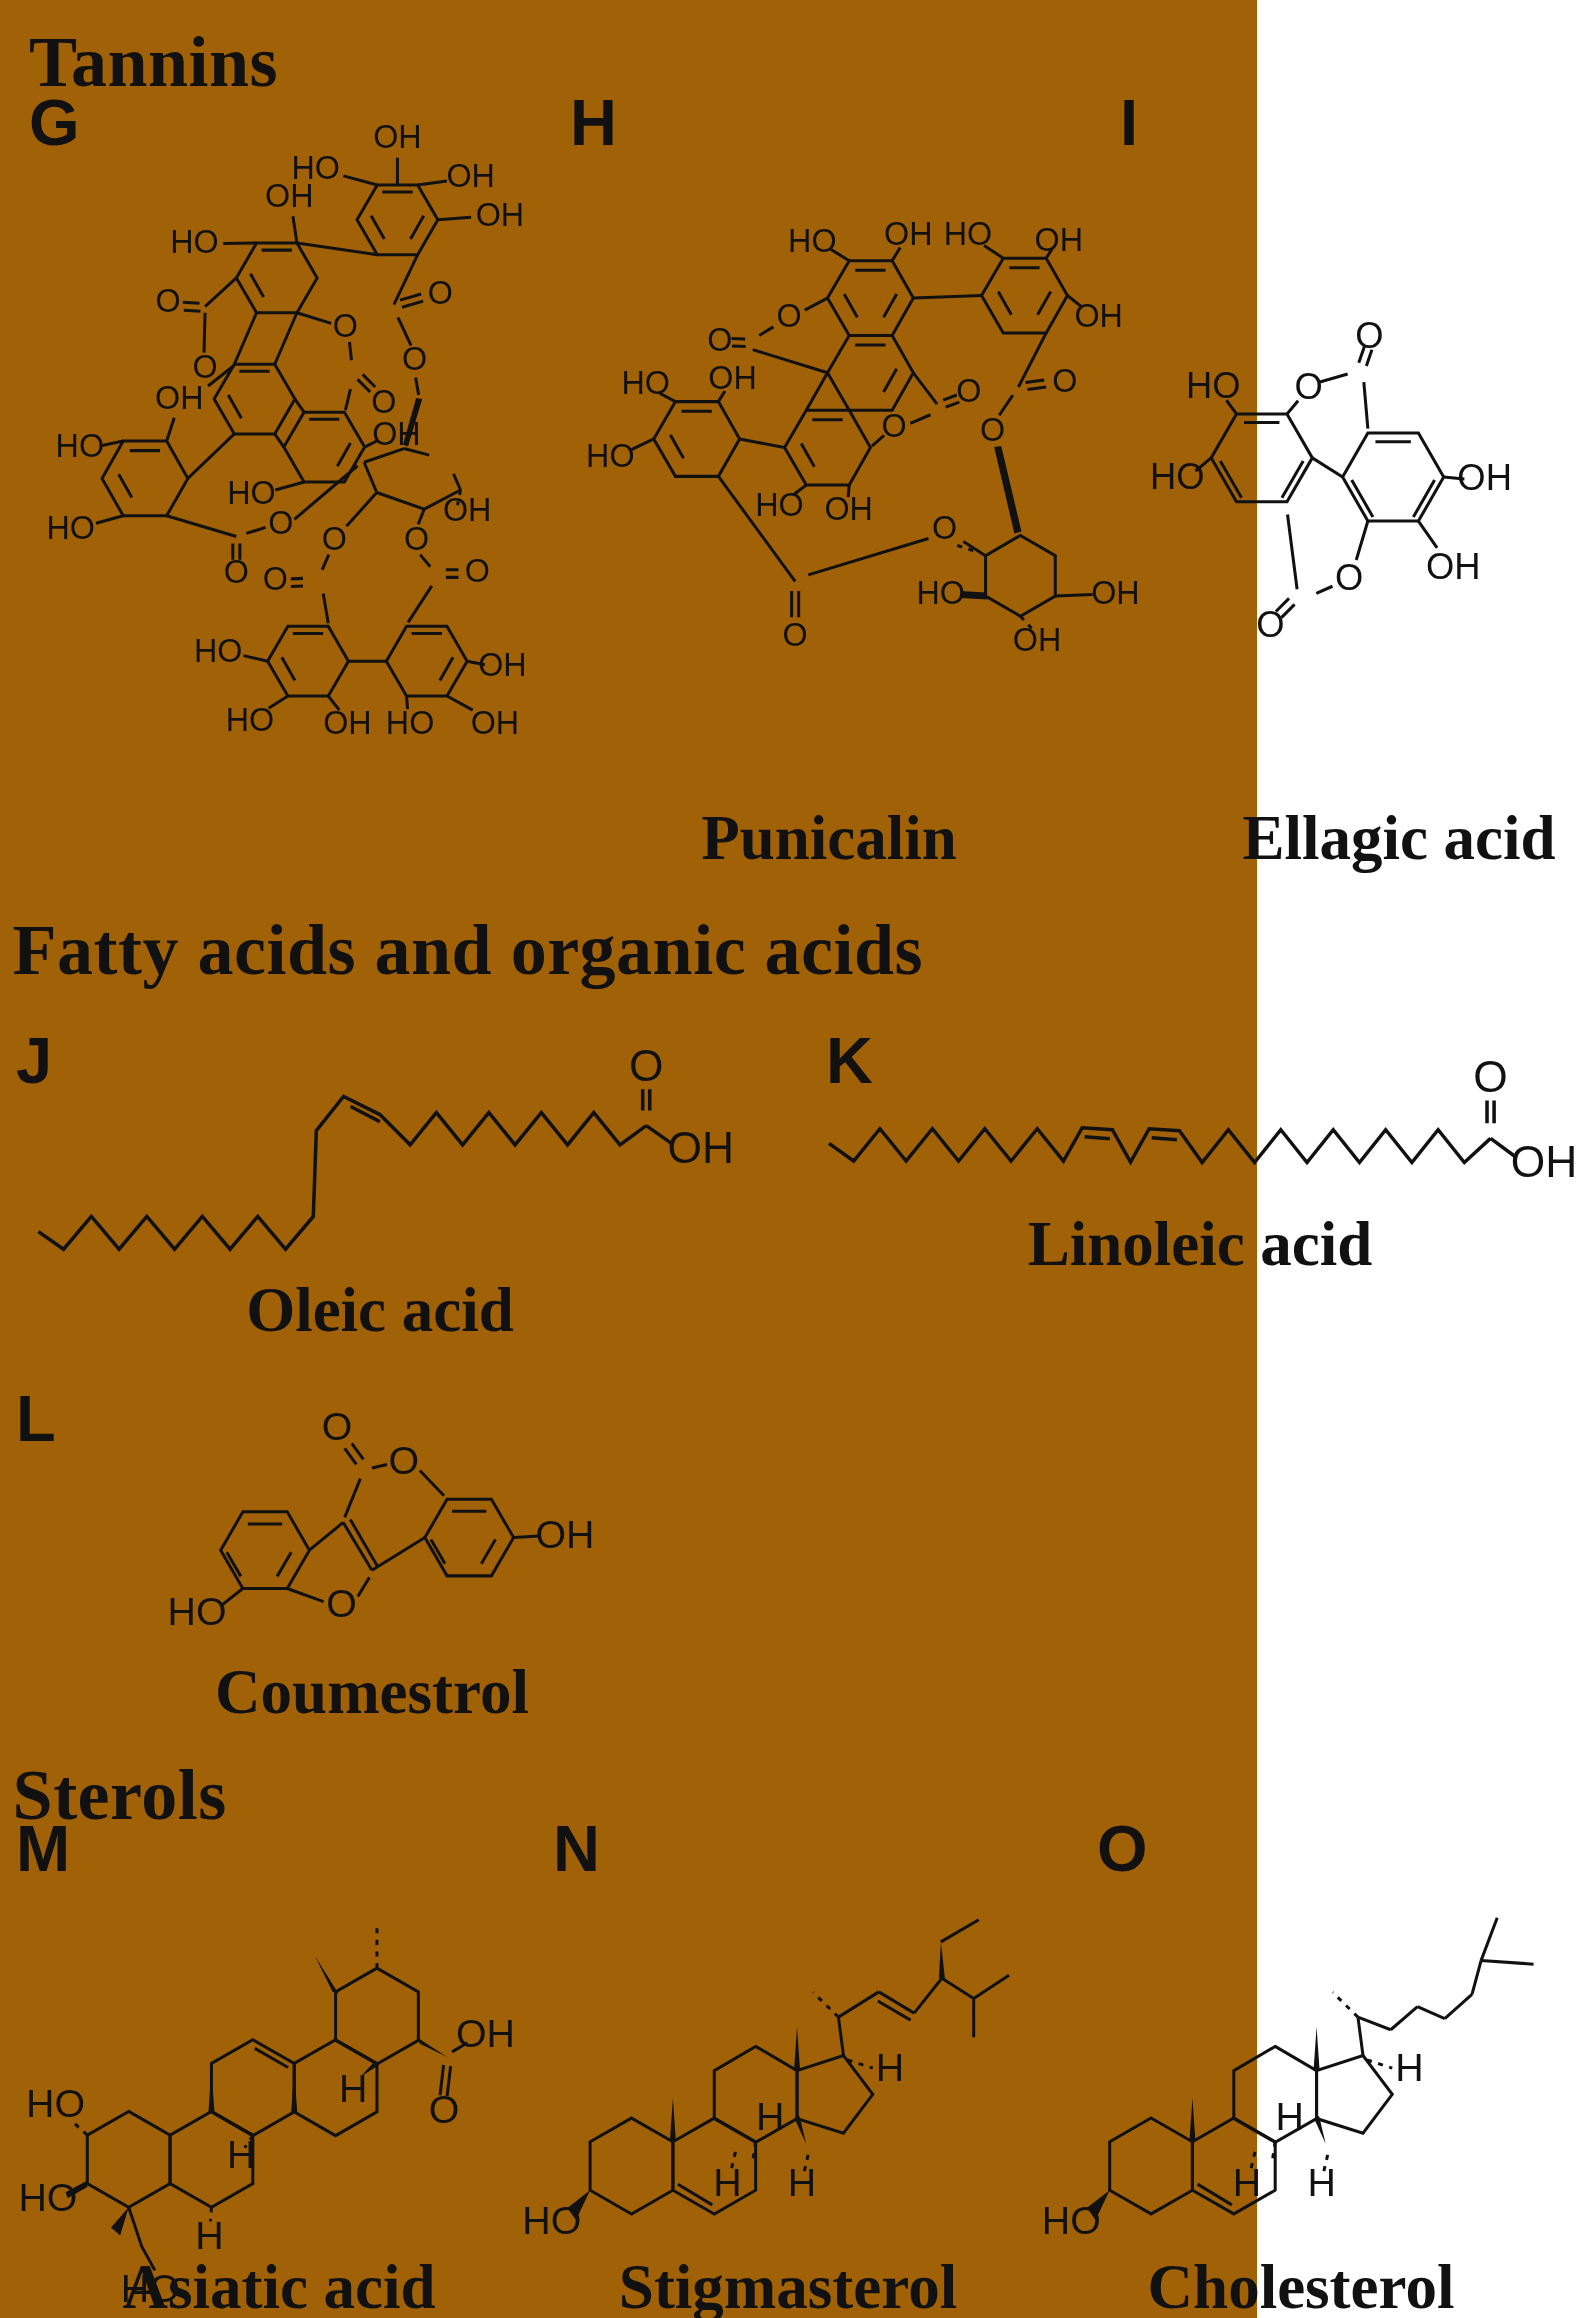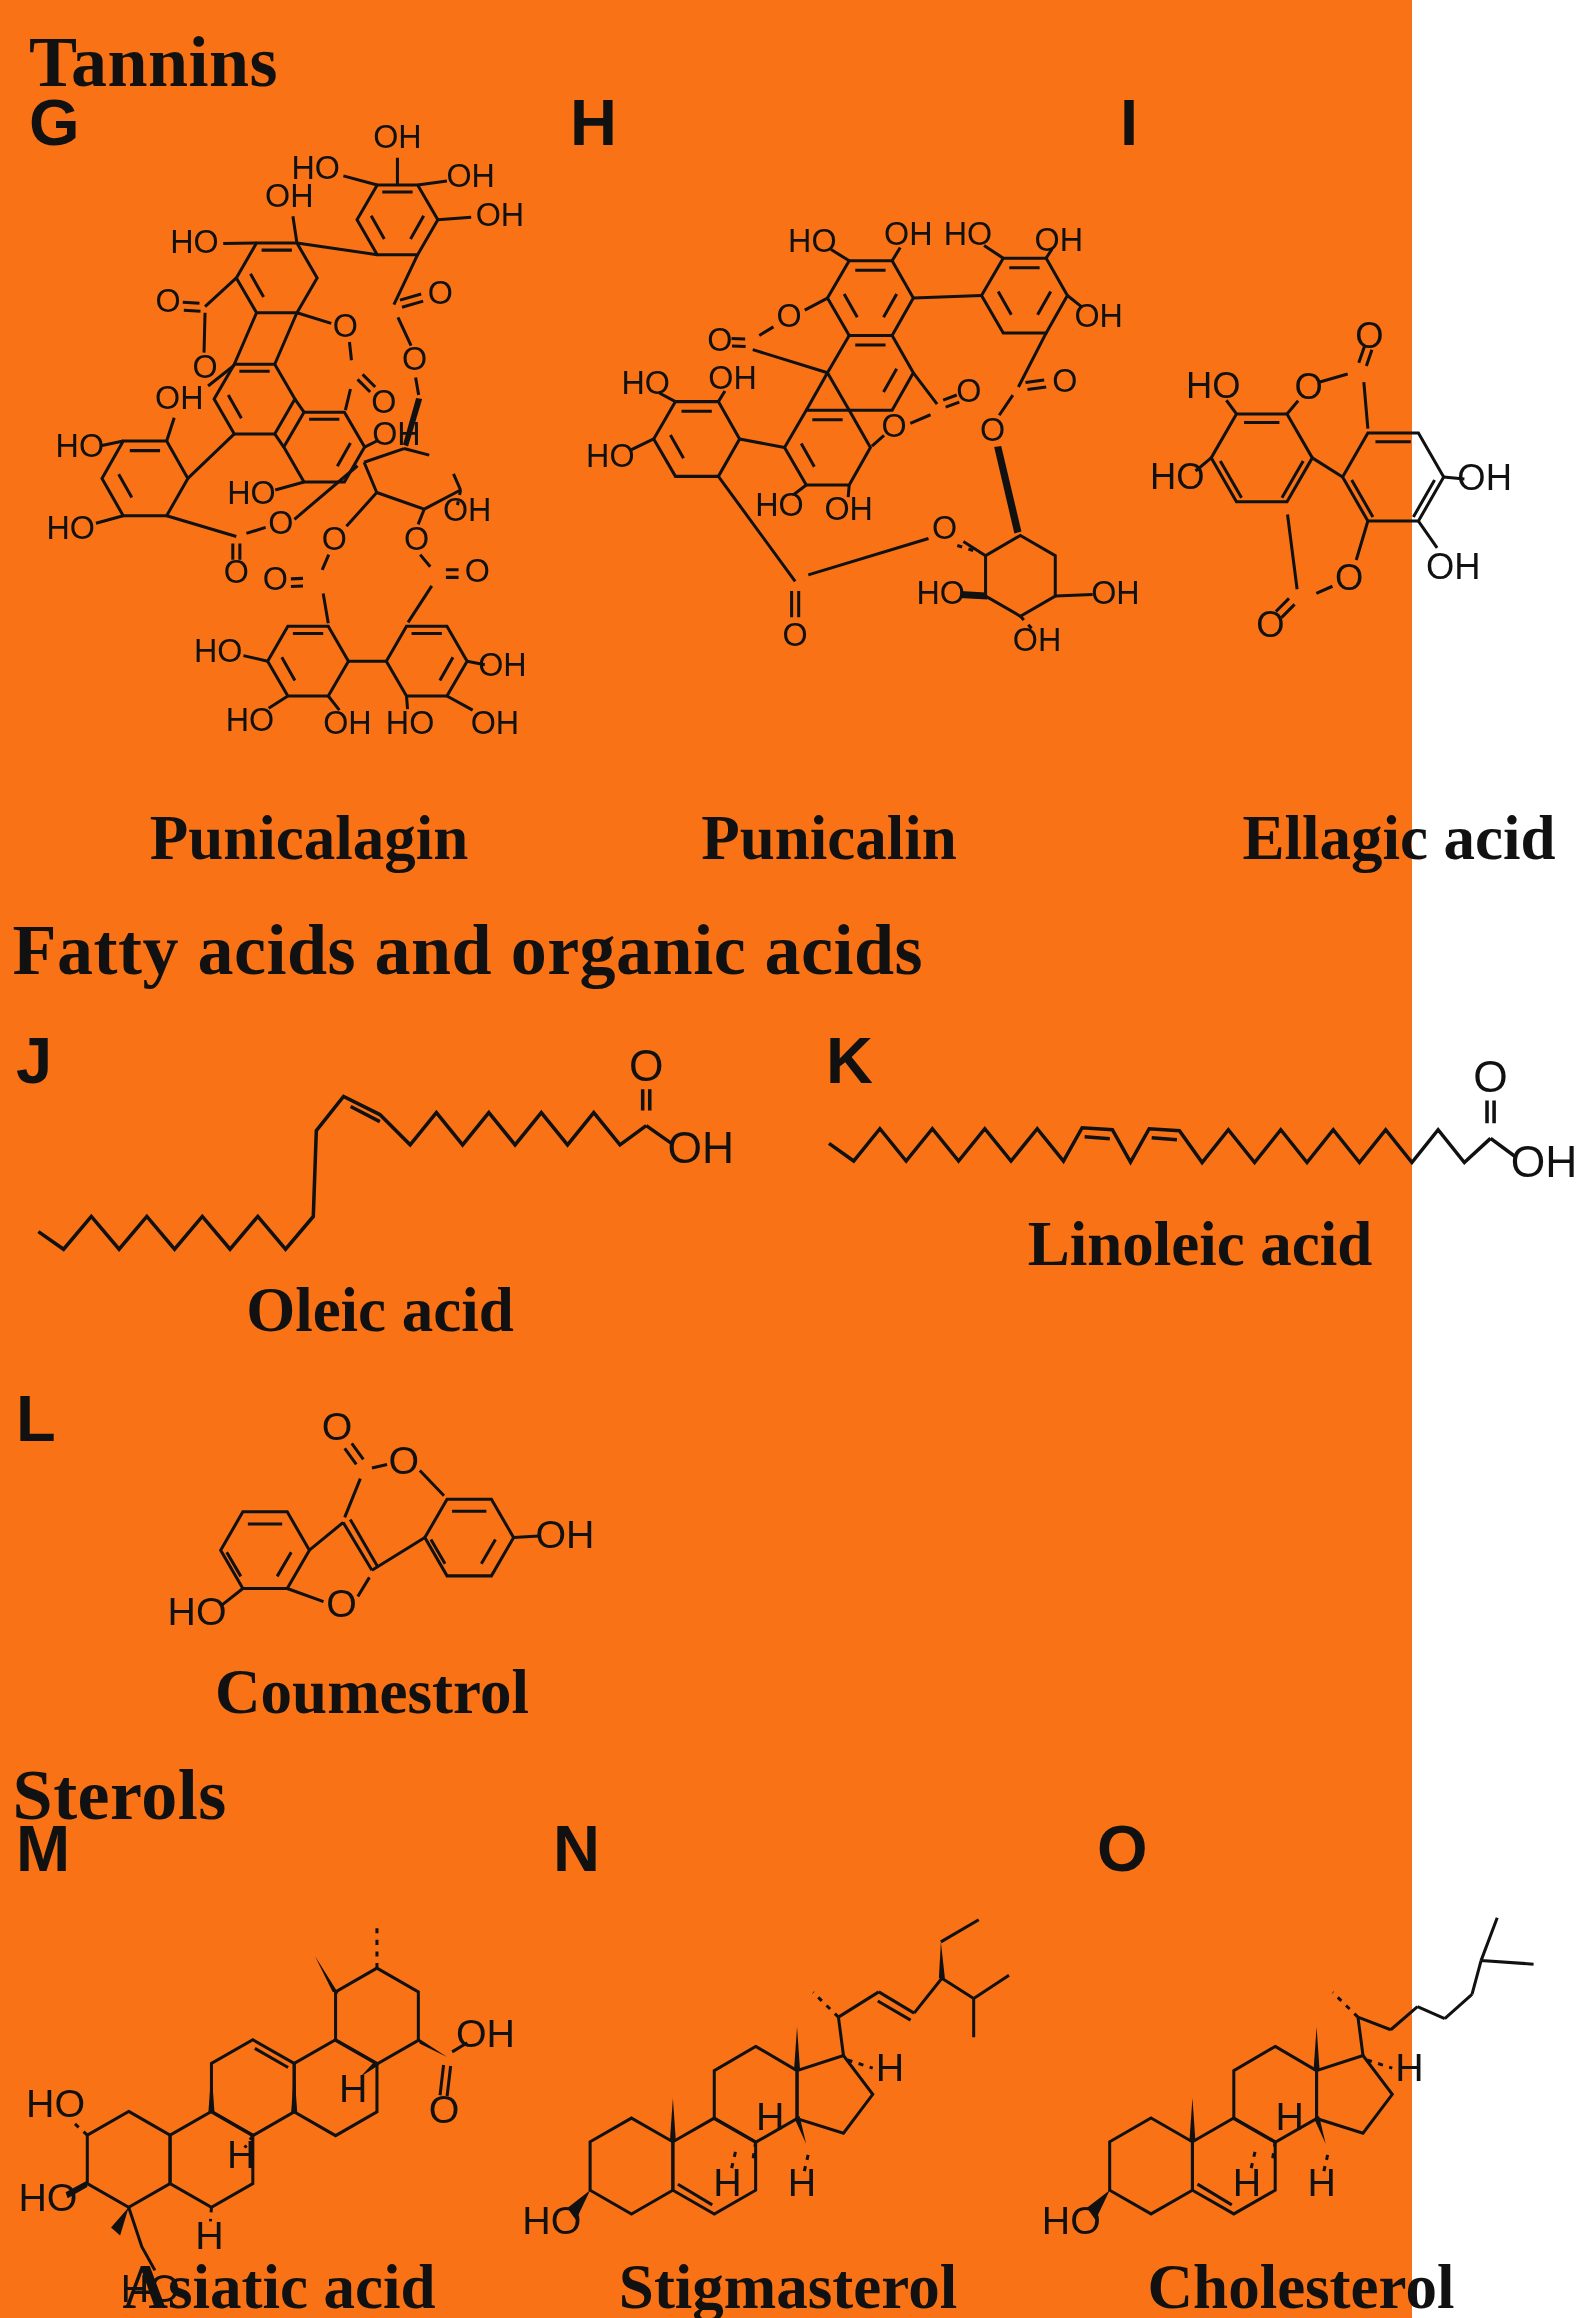--- a/index.html
+++ b/index.html
@@ -1,16 +1,16 @@
 <!DOCTYPE html>
 <html style="font-size:8px"><head>
 <meta charset="utf-8">
 <style>
   html,body{margin:0;padding:0;background:#fff;}
-  #page{position:relative;width:1412px;height:2319px;background:#f97316;
+  #page{position:relative;width:1257px;height:2319px;background:#a16207;
         font-family:"Liberation Serif","DejaVu Serif",serif;color:#111;}
   .heading{position:absolute;font-weight:bold;font-size:72px;letter-spacing:0.5px;}
   .letter{position:absolute;font-family:"Liberation Sans","DejaVu Sans",sans-serif;
           font-weight:bold;font-size:65px;}
   .cname{position:absolute;font-weight:bold;font-size:63px;transform:translateX(-50%);white-space:nowrap;}
   svg{position:absolute;overflow:visible;}
   .b{stroke:#111;stroke-width:6;fill:none;stroke-linecap:butt;}
   .b2{stroke:#111;stroke-width:7;fill:none;}
   .hash{stroke:#111;stroke-width:6;fill:none;stroke-dasharray:10 13;}
   .wg{fill:#111;stroke:none;}
@@ -29,21 +29,20 @@
   <div class="letter" style="left:29px;top:85px;">G</div>
   <div class="letter" style="left:570px;top:85px;">H</div>
   <div class="letter" style="left:1120px;top:85px;">I</div>
   <div class="letter" style="left:16px;top:1023px;">J</div>
   <div class="letter" style="left:826px;top:1023px;">K</div>
   <div class="letter" style="left:16px;top:1381px;">L</div>
   <div class="letter" style="left:16px;top:1811px;">M</div>
   <div class="letter" style="left:553px;top:1811px;">N</div>
   <div class="letter" style="left:1097px;top:1811px;">O</div>
 
-  <div class="cname" style="left:309px;top:802px;">Punicalagin</div>
   <div class="cname" style="left:829px;top:802px;">Punicalin</div>
   <div class="cname" style="left:1367px;top:802px;margin-left:32px;">Ellagic acid</div>
   <div class="cname" style="left:380px;top:1274px;">Oleic acid</div>
   <div class="cname" style="left:1200px;top:1208px;">Linoleic acid</div>
   <div class="cname" style="left:372px;top:1656px;">Coumestrol</div>
   <div class="cname" style="left:279px;top:2251px;">Asiatic acid</div>
   <div class="cname" style="left:788px;top:2251px;">Stigmasterol</div>
   <div class="cname" style="left:1301px;top:2251px;">Cholesterol</div>
 
   <svg style="left:20px;top:86px;" width="566" height="707" viewBox="0 0 1120 1400">

